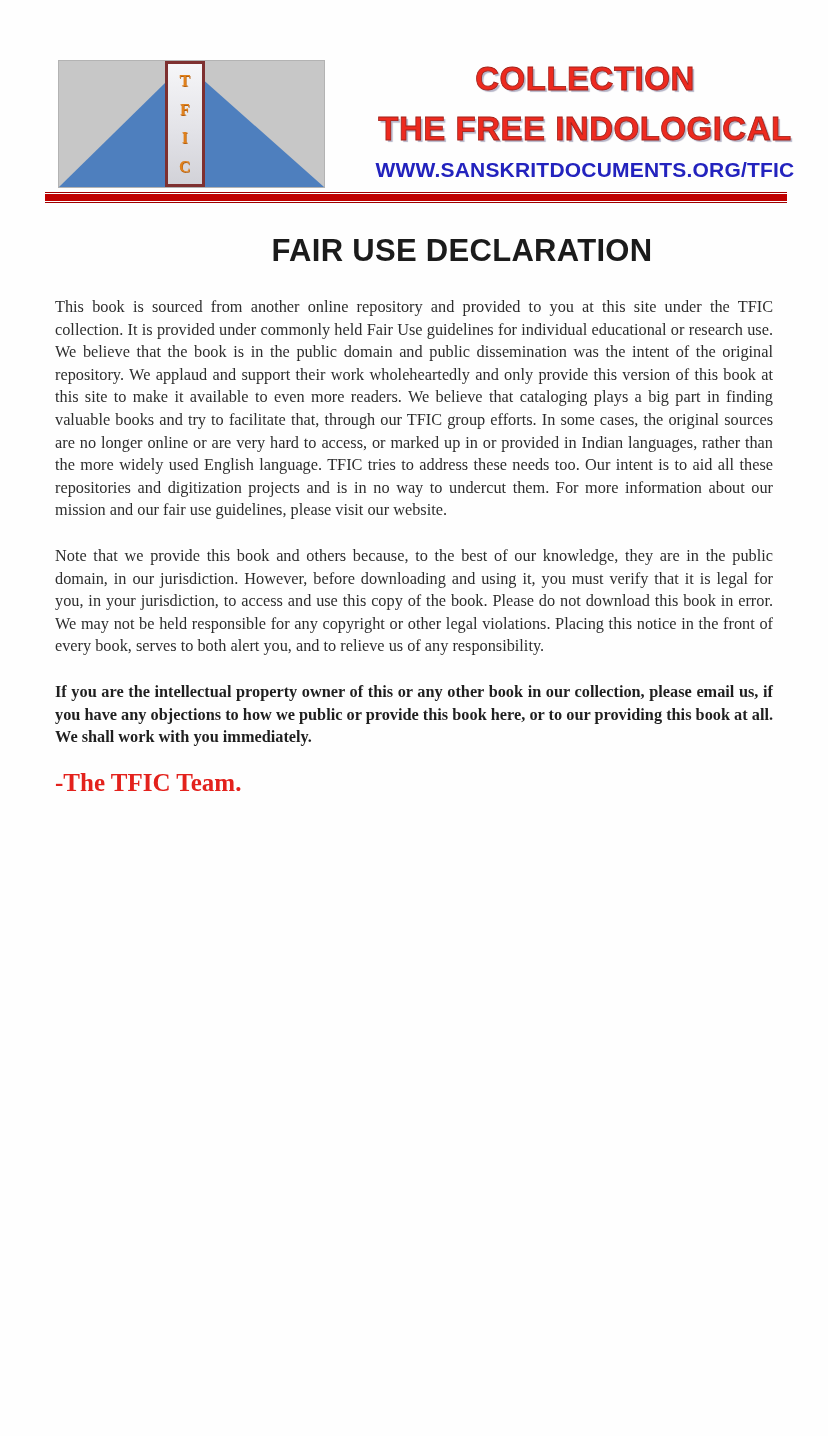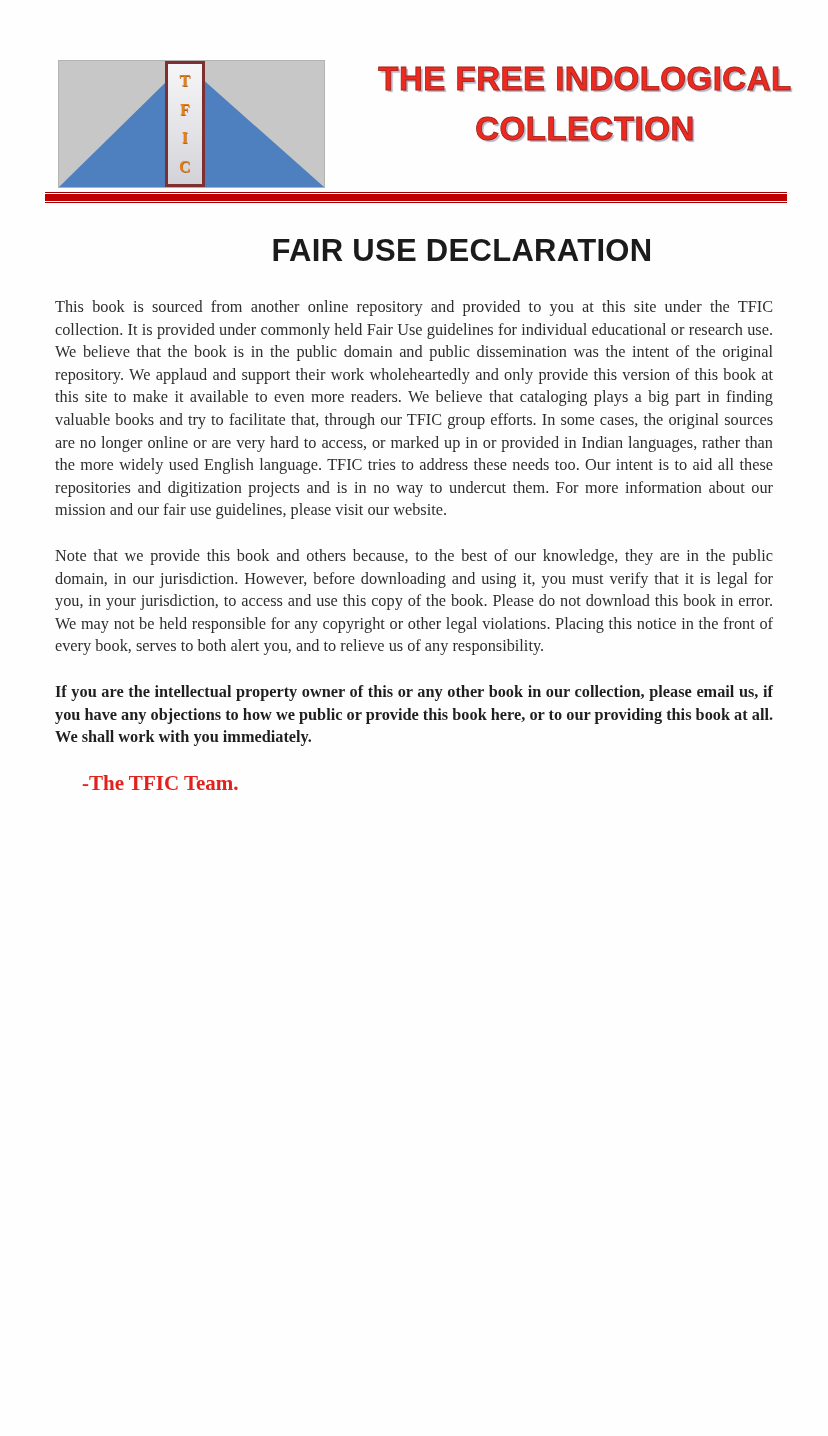--- a/index.html
+++ b/index.html
@@ -107,47 +107,47 @@
     color: #2d2d2d;
     text-align: justify;
     text-justify: inter-word;
     font-family: Liberation Serif, serif;
   }
   .body-text p { margin: 0 0 23px 0; }
   .bold-para { font-weight: bold; color: #1f1f1f; }
 
   .signature {
     margin-top: 6px;
-    font-size: 21px;
+    font-size: 25px;
     font-weight: bold;
     color: #e3211c;
     text-align: left;
-    margin-left: 27px;
   }
 </style>
 </head>
 <body>
 
 <div class="page">
 
   <div>
 
     <div class="logo">
       <div class="logo-triangle"></div>
       <div class="logo-column">
         <span class="logo-letter">T</span>
         <span class="logo-letter">F</span>
         <span class="logo-letter">I</span>
         <span class="logo-letter">C</span>
       </div>
     </div>
 
     <div class="title-block">
+      <div class="title-line">COLLECTION</div>
       <div class="title-line">THE FREE INDOLOGICAL</div>
-      <div class="title-line">COLLECTION</div>
+      <div class="url-line">WWW.SANSKRITDOCUMENTS.ORG/TFIC</div>
     </div>
 
     <div class="header-rule"></div>
   </div>
 
   <div class="doc-title">FAIR USE DECLARATION</div>
 
   <div class="body-text">
     <p>This book is sourced from another online repository and provided to you at this site under the TFIC collection. It is provided under commonly held Fair Use guidelines for individual educational or research use. We believe that the book is in the public domain and public dissemination was the intent of the original repository. We applaud and support their work wholeheartedly and only provide this version of this book at this site to make it available to even more readers. We believe that cataloging plays a big part in finding valuable books and try to facilitate that, through our TFIC group efforts. In some cases, the original sources are no longer online or are very hard to access, or marked up in or provided in Indian languages, rather than the more widely used English language. TFIC tries to address these needs too. Our intent is to aid all these repositories and digitization projects and is in no way to undercut them. For more information about our mission and our fair use guidelines, please visit our website.</p>
     <p>Note that we provide this book and others because, to the best of our knowledge, they are in the public domain, in our jurisdiction. However, before downloading and using it, you must verify that it is legal for you, in your jurisdiction, to access and use this copy of the book. Please do not download this book in error. We may not be held responsible for any copyright or other legal violations. Placing this notice in the front of every book, serves to both alert you, and to relieve us of any responsibility.</p>

